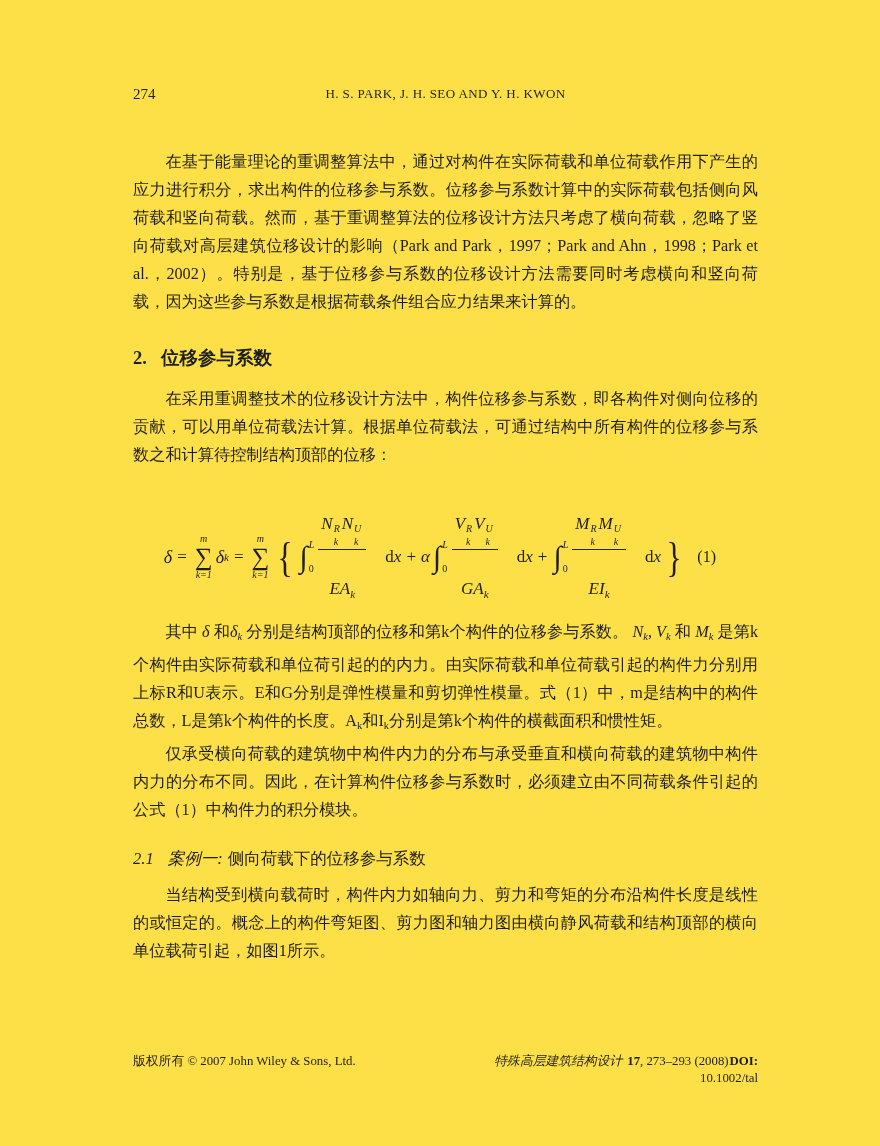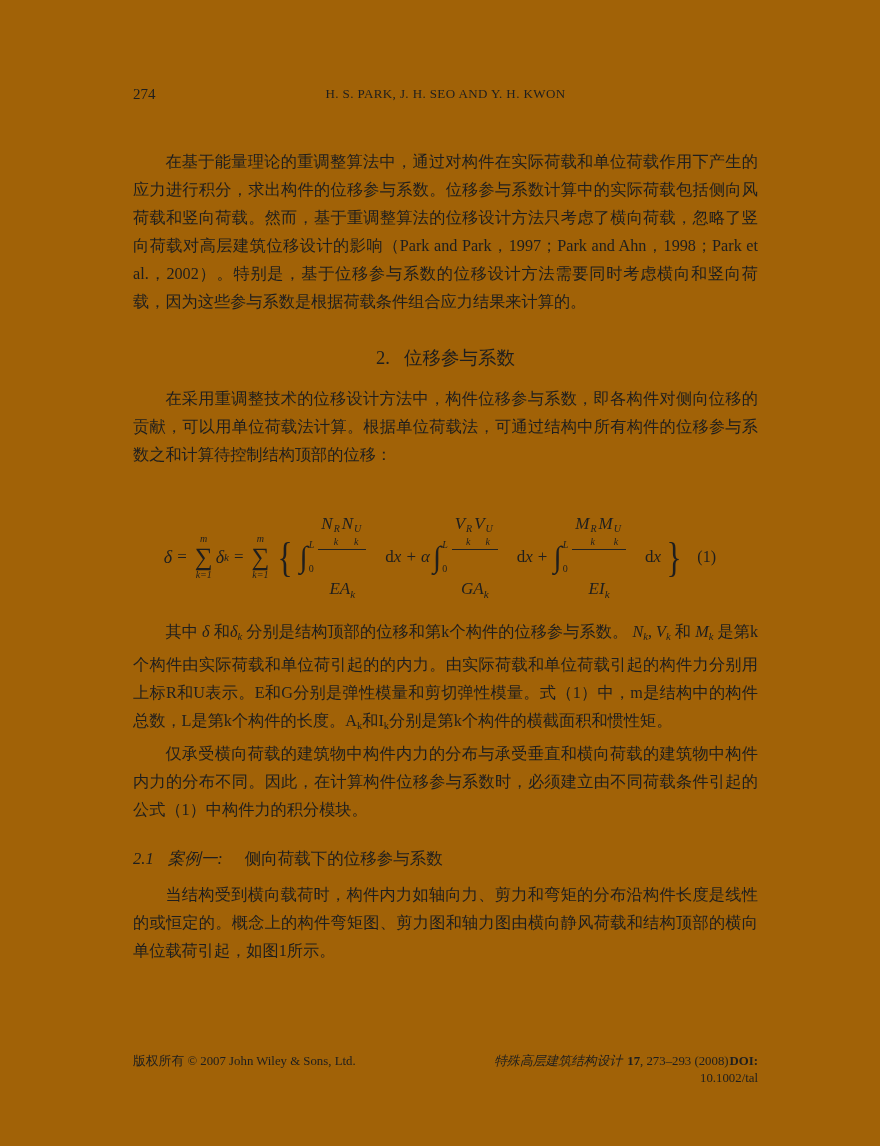--- a/index.html
+++ b/index.html
@@ -1,19 +1,19 @@
 <!DOCTYPE html>
 <html><head>
 <meta charset="utf-8">
 <style>
   html,body{margin:0;padding:0;background:#ffffff;}
   .page{
     position:relative;
     width:880px;height:1146px;
-    background:#a16207;
+    background:#fde047;
     color:#1e1e1e;
     font-family:"Liberation Serif","DejaVu Serif",serif;
     overflow:hidden;
   }
   
   .running-header{
     position:absolute;left:133px;top:86px;width:625px;
     display:flex;align-items:baseline;
   }
   .page-num{font-size:15px;}
@@ -21,29 +21,28 @@
     position:absolute;left:0;right:0;text-align:center;
     font-size:13px;letter-spacing:0.4px;
   }
   
   .content{position:absolute;left:133px;top:148px;width:625px;}
   .para{
     margin:0;font-size:16.2px;line-height:28px;
     text-align:justify;text-indent:2em;
   }
   .section-heading{
-    margin:29px 0 15px;font-size:18.5px;font-weight:normal;
-    text-align:center;
+    margin:29px 0 15px;font-size:18.5px;font-weight:bold;
   }
   .sec-gap{display:inline-block;width:14px;}
   .subsection-heading{
     margin:24px 0 11px;font-size:16.5px;font-weight:normal;text-align:left;
   }
   .subsec-gap{display:inline-block;width:14px;}
-  .subsec-title{margin-left:22px;}
+  .subsec-title{margin-left:5px;}
   .i{font-style:italic;}
   .b{font-weight:bold;}
   .sub{font-size:0.65em;vertical-align:-0.32em;}
   
   .eq-row{
     position:relative;margin:46px 0 18px;
     display:flex;justify-content:center;align-items:center;
     min-height:64px;
   }
   .eq{display:flex;align-items:center;font-size:17px;padding-right:40px;}

